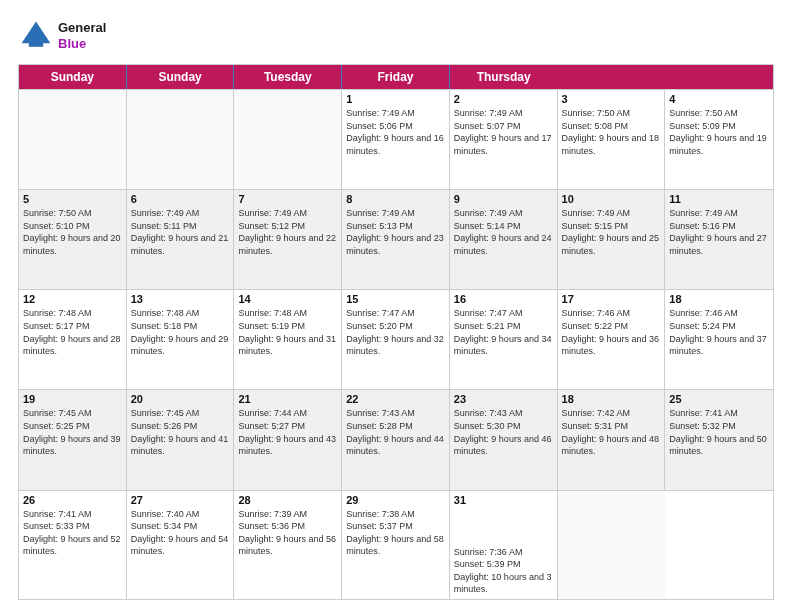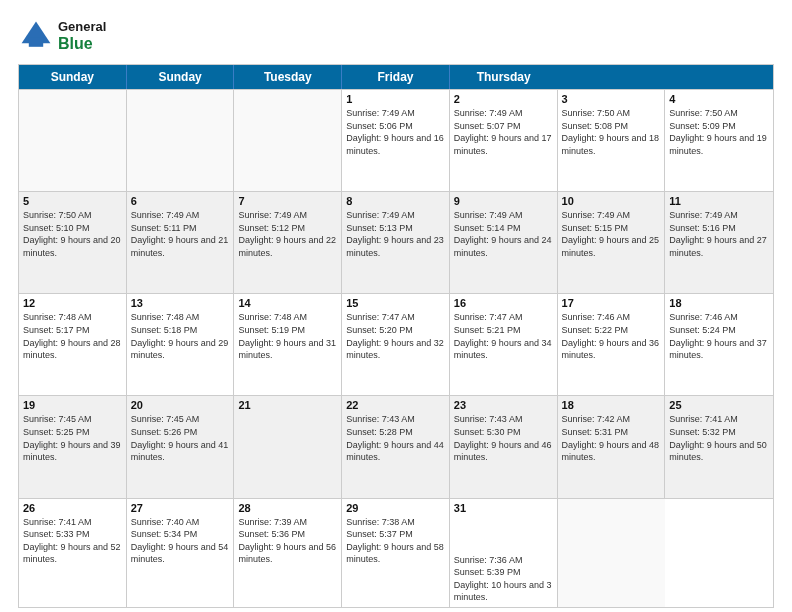--- a/index.html
+++ b/index.html
@@ -6,21 +6,21 @@
     body {
       width: 792px;
       height: 612px;
       font-family: Arial, sans-serif;
       background: #fff;
       overflow: hidden;
     }
     .page {
       width: 792px;
       height: 612px;
-      padding: 18px 18px 4px 18px;
+      padding: 18px 18px 12px 18px;
       display: flex;
       flex-direction: column;
     }
     .header {
       display: flex;
       justify-content: space-between;
       align-items: flex-start;
       margin-bottom: 10px;
     }
     .logo {
@@ -47,21 +47,21 @@
     }
     .calendar {
       flex: 1;
       display: flex;
       flex-direction: column;
       border: 1px solid #ccc;
     }
     .cal-header {
       display: grid;
       grid-template-columns: repeat(7, 1fr);
-      background: #0369a1;
+      background: #be185d;
     }
     .cal-header-cell {
       color: #fff;
       font-size: 12px;
       font-weight: bold;
       text-align: center;
       padding: 5px 2px;
       border-right: 1px solid #3a7dc5;
     }
     .cal-header-cell:last-child { border-right: none; }
@@ -108,21 +108,21 @@
 
 <div class="page">
   <div class="header">
     <div class="logo">
       <svg class="logo-icon" viewBox="0 0 40 40">
         <polygon points="20,4 36,28 4,28" fill="#2a6db5"></polygon>
         <rect x="12" y="22" width="16" height="10" fill="#2a6db5"></rect>
       </svg>
       <div>
         <div style="font-size:13px;font-weight:bold;color:#1a1a1a;line-height:1.2">General</div>
-        <div style="font-size:16px;font-weight:bold;color:#15803d;line-height:1.2">Blue</div>
+        <div style="font-size:13px;font-weight:bold;color:#a21caf;line-height:1.2">Blue</div>
       </div>
     </div>
     <div class="title-block">
       <div class="month-title"></div>
       <div class="location"></div>
     </div>
   </div>
 
   <div class="calendar">
     <div class="cal-header">
@@ -258,20 +258,23 @@
 Daylight: 9 hours and 39 minutes.</div>
           </div>
           <div class="cal-cell">
             <div class="cell-day">20</div>
             <div class="cell-info" style="white-space: pre-line;">Sunrise: 7:45 AM
 Sunset: 5:26 PM
 Daylight: 9 hours and 41 minutes.</div>
           </div>
           <div class="cal-cell">
             <div class="cell-day">21</div>
+            <div class="cell-info" style="white-space: pre-line;">Sunrise: 7:44 AM
+Sunset: 5:27 PM
+Daylight: 9 hours and 43 minutes.</div>
           </div>
           <div class="cal-cell">
             <div class="cell-day">22</div>
             <div class="cell-info" style="white-space: pre-line;">Sunrise: 7:43 AM
 Sunset: 5:28 PM
 Daylight: 9 hours and 44 minutes.</div>
           </div>
           <div class="cal-cell">
             <div class="cell-day">23</div>
             <div class="cell-info" style="white-space: pre-line;">Sunrise: 7:43 AM

